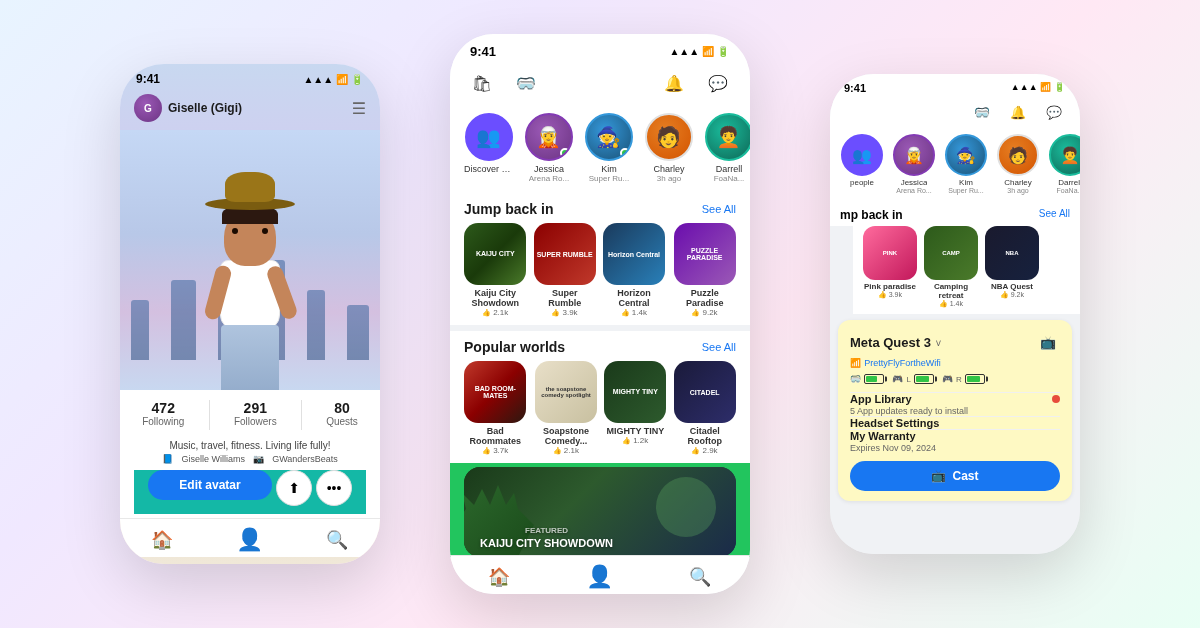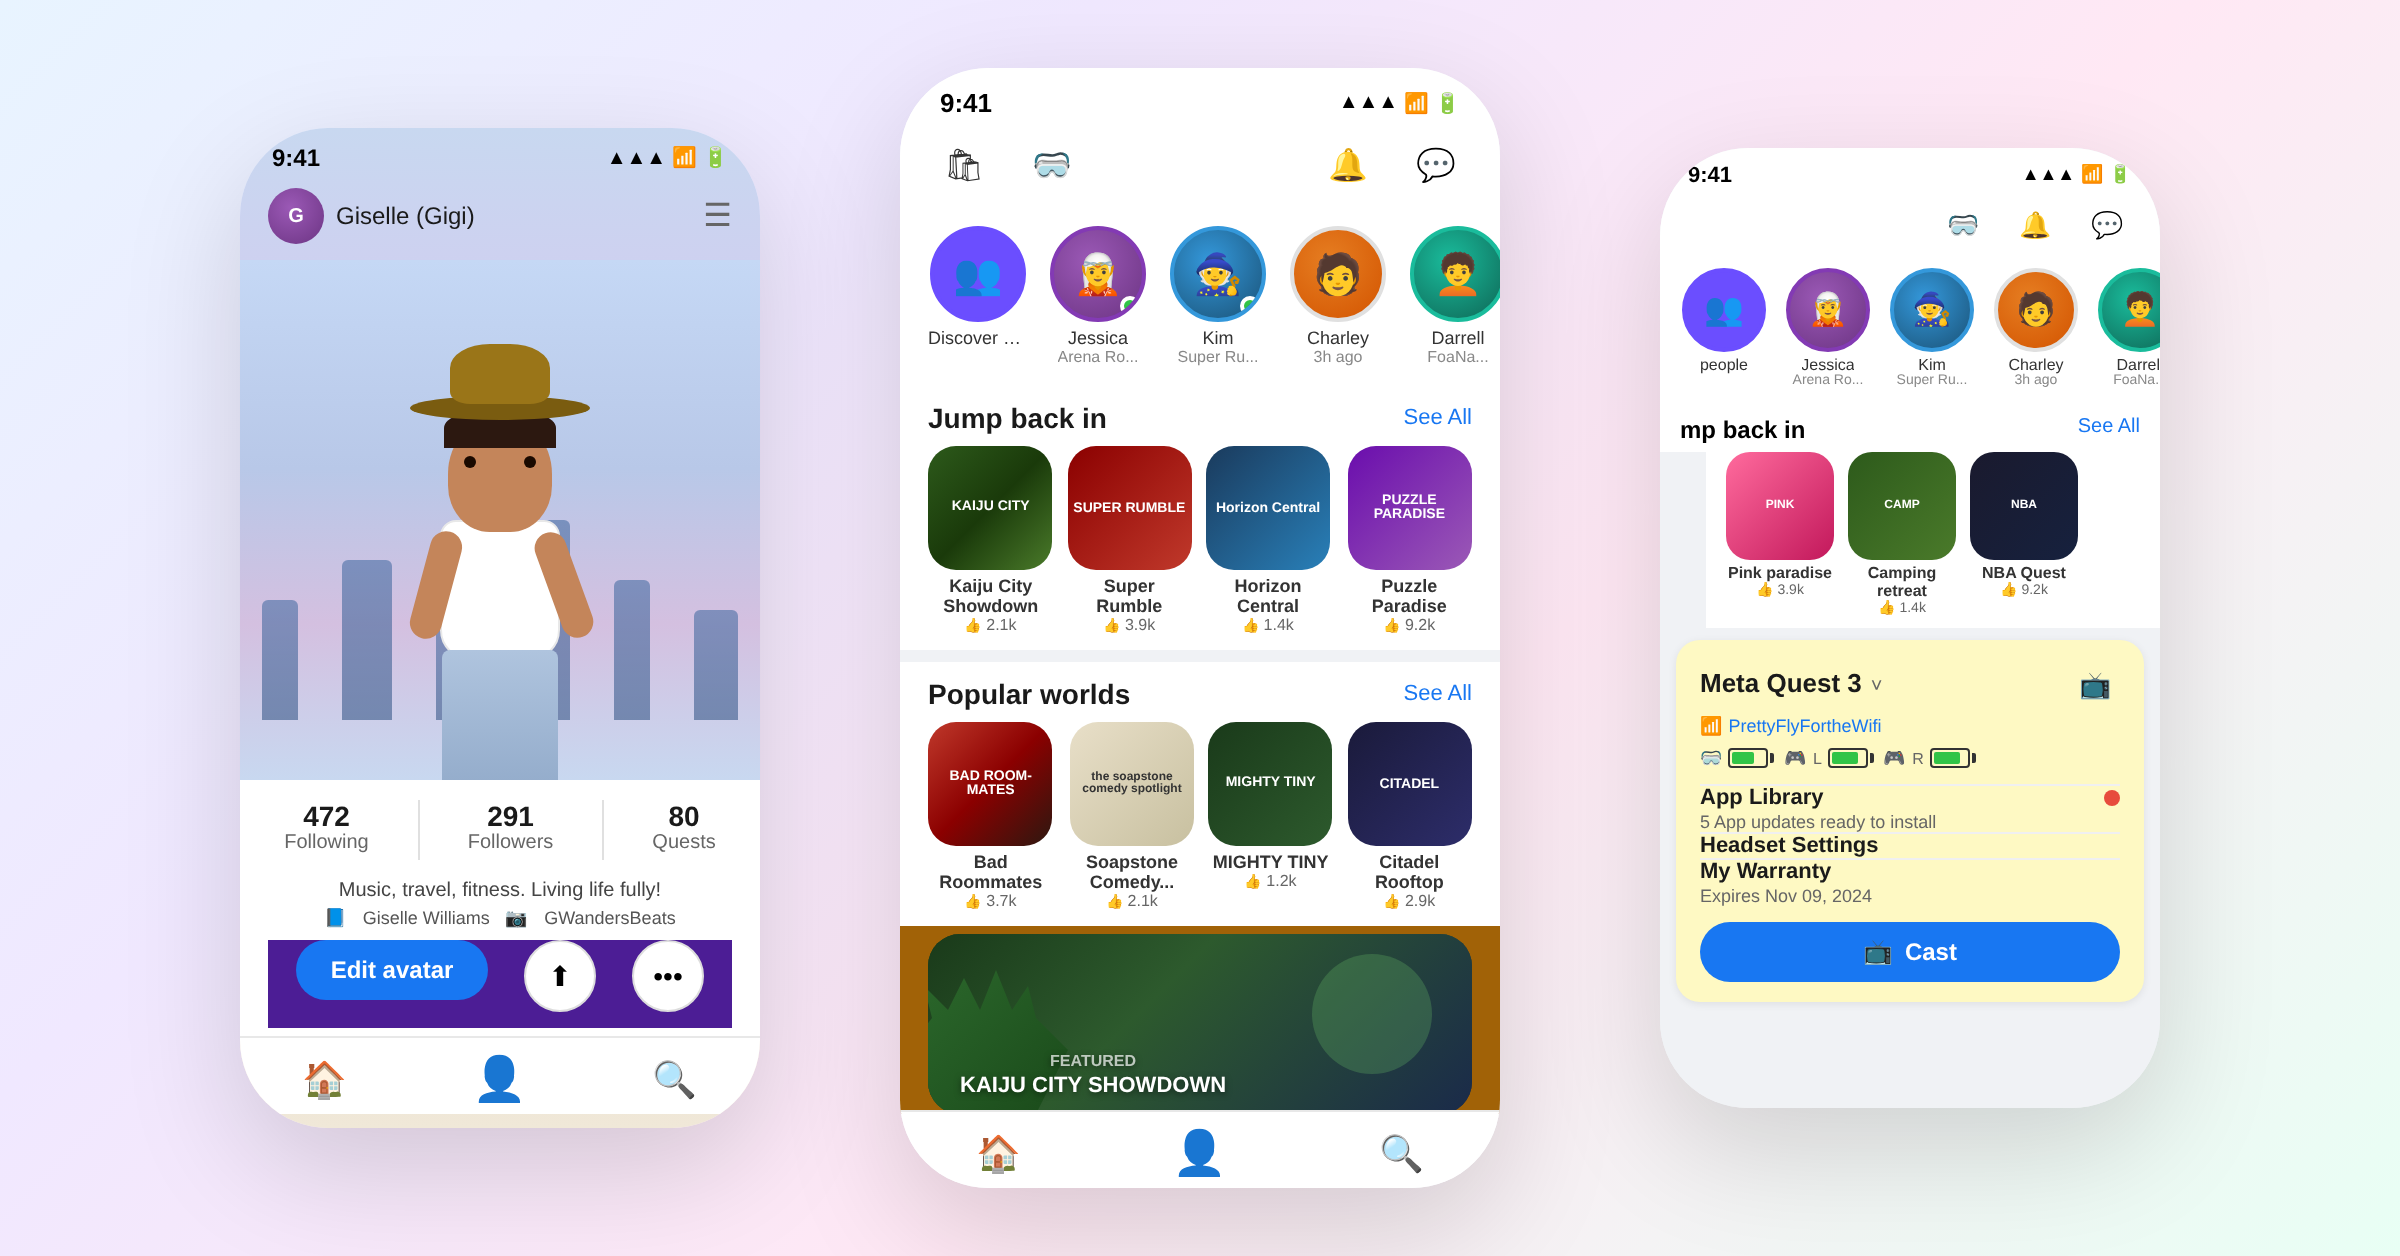--- a/index.html
+++ b/index.html
@@ -110,21 +110,21 @@
       align-items: center;
       justify-content: center;
       color: white;
       font-size: 10px;
       font-weight: 700;
       overflow: hidden;
     }
 
     .profile-header-name {
       font-size: 12px;
-      font-weight: 400;
+      font-weight: 700;
       color: #1a1a1a;
     }
 
     .left-hero {
       width: 100%;
       height: 260px;
       background: linear-gradient(180deg, #c5d8f5 0%, #b8c8e8 40%, #d4c0e0 70%, #c8d8f0 100%);
       position: relative;
       display: flex;
       align-items: flex-end;
@@ -418,21 +418,21 @@
     }
 
     
     .section-spacer {
       height: 6px;
       background: #f0f2f5;
     }
 
     
     .popular-section {
-      background: #a16207;
+      background: #22c55e;
       margin-top: 0;
     }
 
     
     .featured-banner {
       margin: 4px 14px;
       border-radius: 16px;
       overflow: hidden;
       height: 90px;
       background: linear-gradient(135deg, #1a3a1a 0%, #2d5a2d 50%, #1a2a4a 100%);
@@ -723,23 +723,23 @@
     
     .av-purple { background: radial-gradient(circle at 40% 35%, #9b59b6, #6c3483); }
 
     .menu-icon {
       font-size: 16px;
       color: #666;
     }
 
     .left-action-btns {
       display: flex;
-      gap: 18px;
+      gap: 4px;
       padding: 0 14px 8px;
-      background: #4c1d95;
+      background: #14b8a6;
     }
 
     .share-btn {
       width: 36px;
       height: 36px;
       border: 1px solid #ddd;
       border-radius: 50%;
       display: flex;
       align-items: center;
       justify-content: center;

